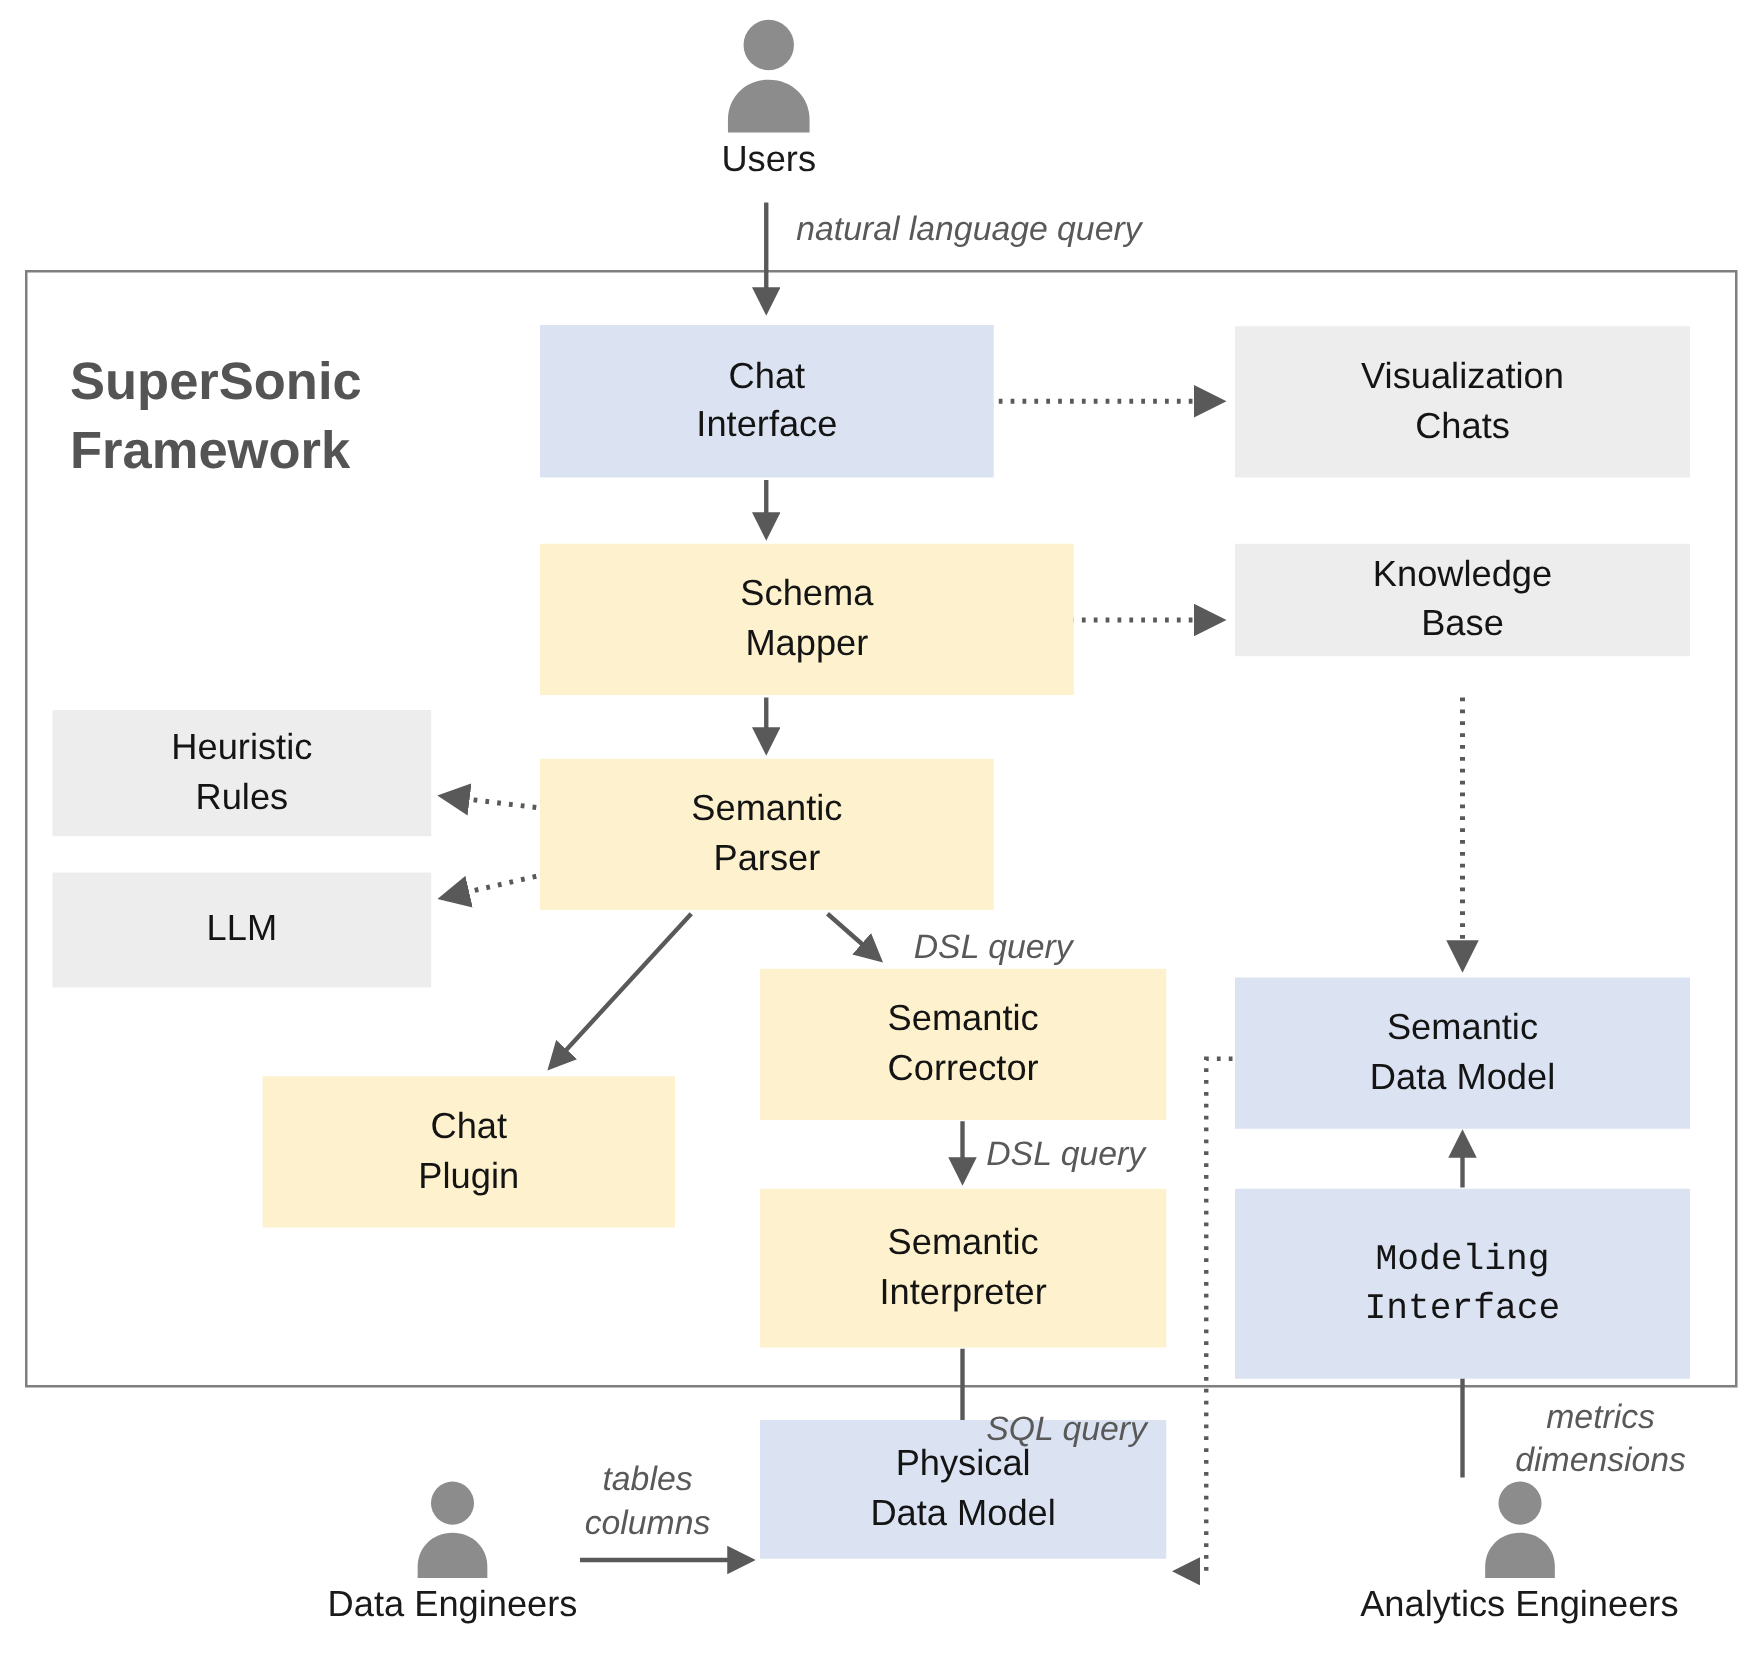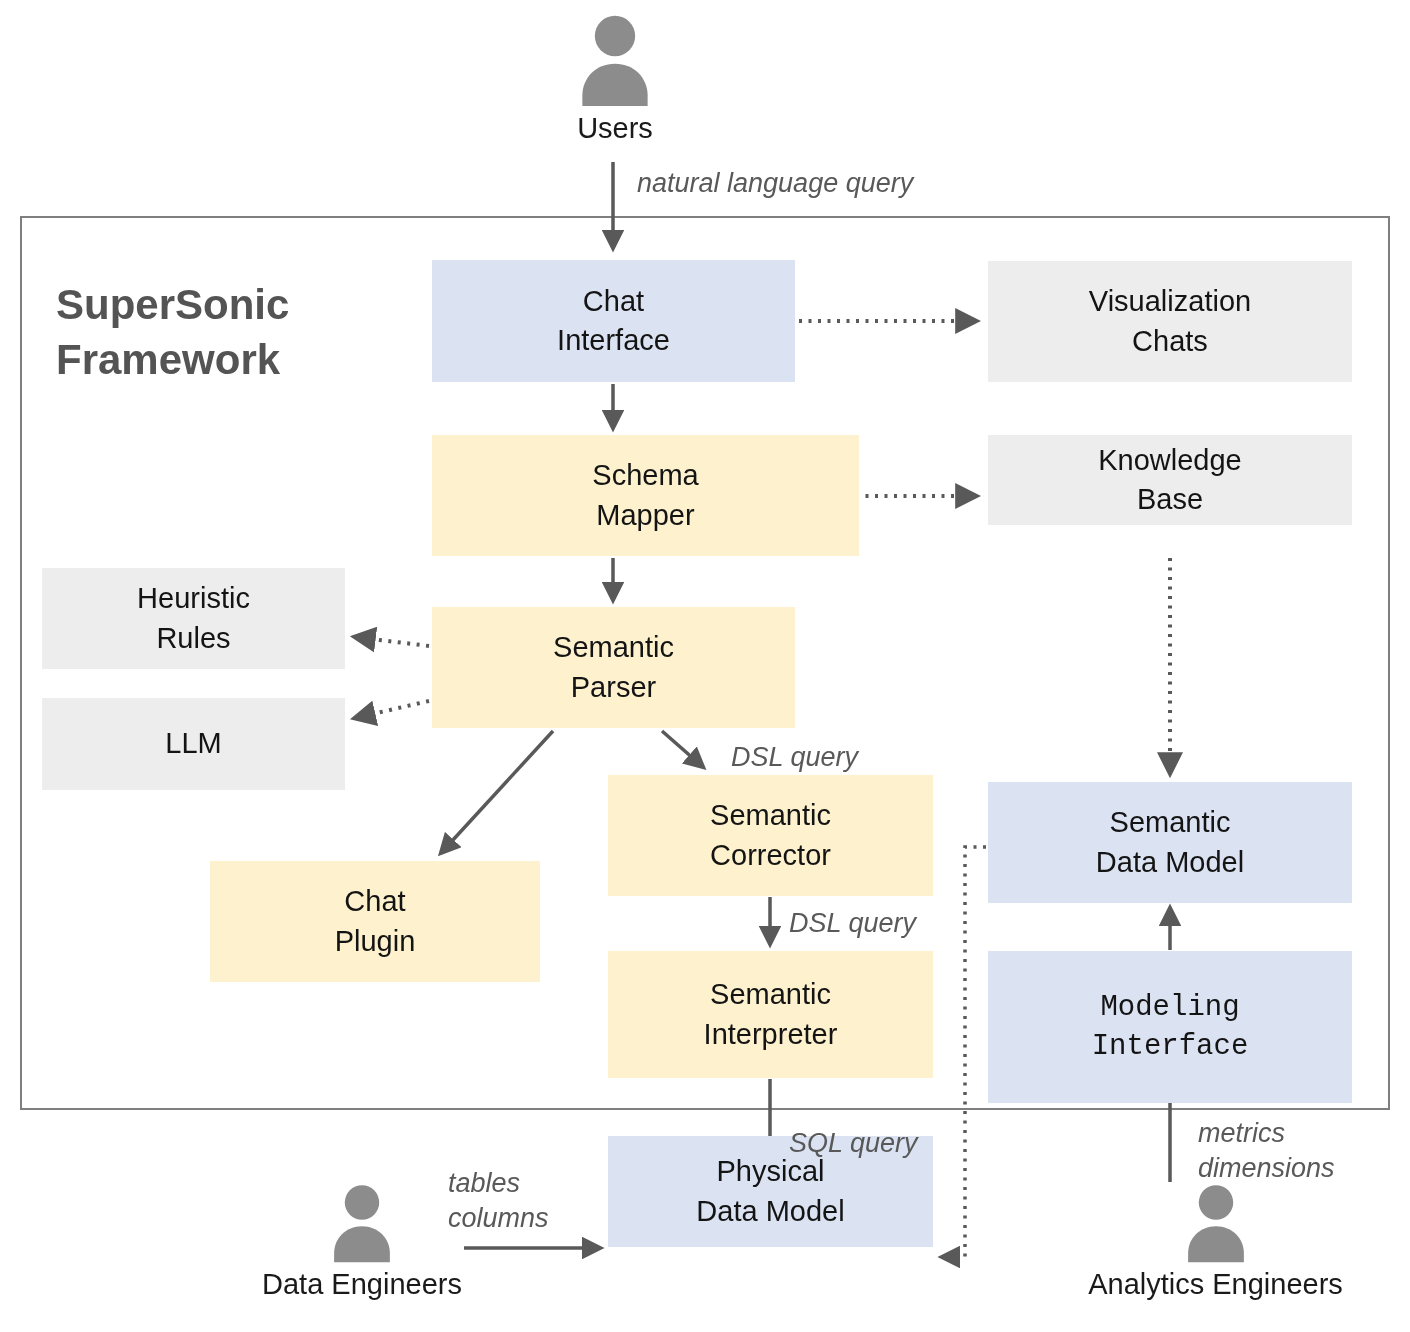--- a/index.html
+++ b/index.html
@@ -22,21 +22,21 @@
     text-align:center; white-space:pre-line; line-height:1.35;
     font-size:29px; color:var(--node-text,#141414);
   }
   .node.blue   { background:var(--box-blue,#dbe3f2); }
   .node.yellow { background:var(--box-yellow,#fdf2cd); }
   .node.gray   { background:var(--box-gray,#ededed); }
   .edge-label {
     position:absolute; font-style:italic; font-size:27px; line-height:1.3;
     color:var(--label-text,#595959); white-space:pre-line;
   }
-  .edge-label.center { }
+  .edge-label.center { text-align:center; }
   .actor {
     position:absolute; display:flex; flex-direction:column; align-items:center;
     gap:4px; font-size:29px; color:#1a1a1a; 
   }
   .actor svg { fill:var(--person,#8c8c8c); }
   #edges { position:absolute; left:0; top:0; pointer-events:none; }
   #edges line, #edges path.e {
     stroke:var(--arrow,#595959); stroke-width:3.5; fill:none;
   }
   #edges .dot { stroke-dasharray:3 6.5; stroke-width:4; }

